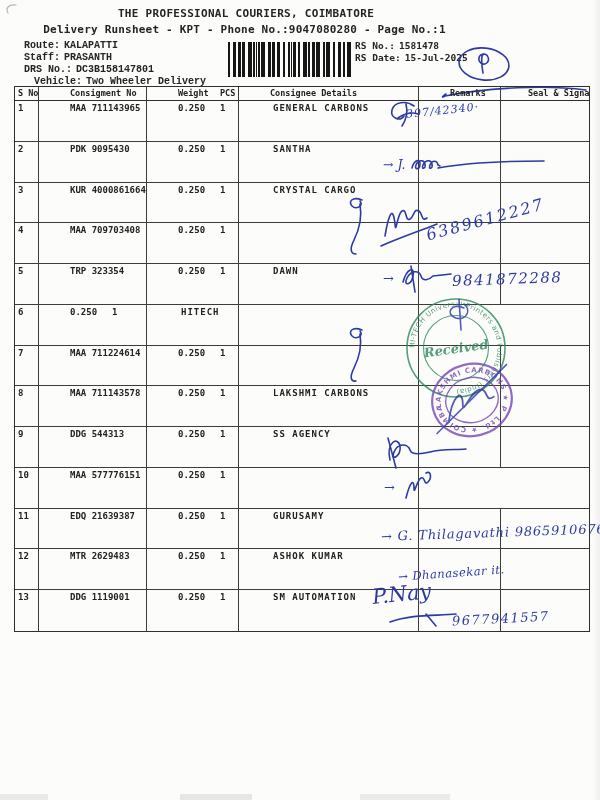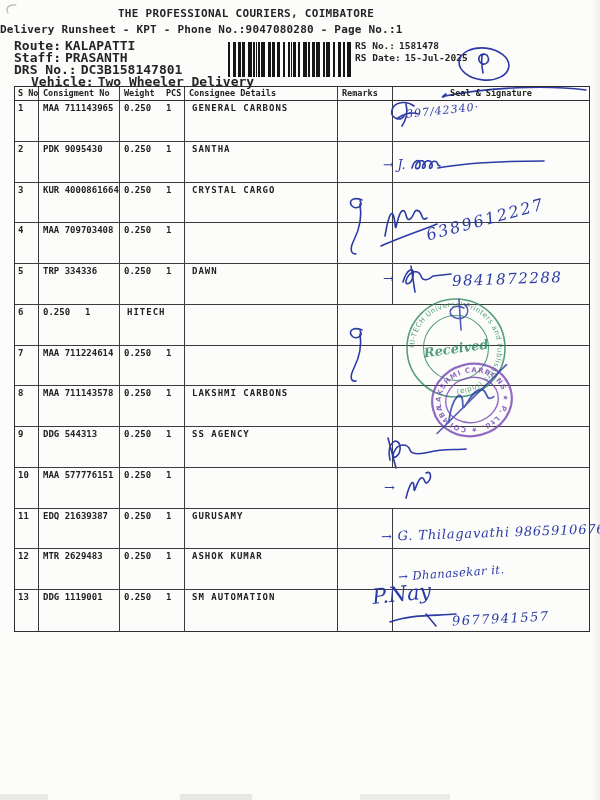--- a/index.html
+++ b/index.html
@@ -1,34 +1,34 @@
 <!DOCTYPE html>
 <html><head>
 <meta charset="utf-8">
 <style>
   html,body{margin:0;padding:0;background:#e9e9e6;}
   .sheet{position:relative;width:600px;height:800px;margin:0 auto;background:#fcfcfa;overflow:hidden;
          font-family:"DejaVu Sans Mono",monospace;color:#222;}
   .print{font-weight:bold;color:#242424;}
   .abs{position:absolute;}
   .title{top:7px;left:0;width:492px;text-align:center;font-size:11px;letter-spacing:.3px;}
-  .subtitle{top:23px;left:0;width:489px;font-size:11px;letter-spacing:.2px;}
-  .meta-left{left:14px;top:40px;font-size:13px;line-height:12px;white-space:nowrap;}
+  .subtitle{top:23px;left:0;width:489px;text-align:center;font-size:11px;letter-spacing:.2px;}
+  .meta-left{left:24px;top:40px;font-size:10px;line-height:12px;white-space:nowrap;font-family:Liberation Mono, monospace;}
   .meta-right{left:355px;top:40px;font-size:9.5px;line-height:12px;white-space:nowrap;}
   .meta-line .lbl{margin-right:4px;}
-  .vehicle-line{margin-left:17px;}
+  .vehicle-line{margin-left:10px;}
   .barcode{left:228px;top:42px;width:124px;height:35px;
     background:
       repeating-linear-gradient(90deg,#161616 0 2px,transparent 2px 5px),
       repeating-linear-gradient(90deg,#161616 0 1px,transparent 1px 7px),
       repeating-linear-gradient(90deg,#161616 0 2px,transparent 2px 11px);}
   
   .grid{left:14px;top:86px;width:574px;border:1.4px solid #2f2f2f;background:transparent;}
   .tr{display:grid;grid-template-columns:24px 81px 65px 153px 55px 1fr;box-sizing:border-box;
-      border-bottom:1px solid #3c3c3c;}
+      border-bottom:1px solid #3c3c3c;gap:27px;}
   .tr.head{height:14px;border-bottom:1.3px solid #2f2f2f;}
   .tr.body{height:40.77px;}
   .tr.body:last-child{border-bottom:none;}
   .td,.th{border-right:1px solid #3c3c3c;padding:2px 0 0 4px;font-size:9px;font-weight:bold;
       overflow:hidden;white-space:nowrap;box-sizing:border-box;}
   .th{font-size:8.5px;padding-top:1px;}
   .td:last-child,.th:last-child{border-right:none;}
   .c-sno{padding-left:3px;}
   .c-cons{letter-spacing:1px;padding-left:7px;}
   .c-wp .w{display:inline-block;width:42px;}
@@ -131,21 +131,21 @@
     <div class="tr body">
       <div class="td c-sno">4</div>
       <div class="td c-con">MAA 709703408</div>
       <div class="td c-wp"><span class="w">0.250</span><span>1</span></div>
       <div class="td c-cons"></div>
       <div class="td"></div>
       <div class="td"></div>
     </div>
     <div class="tr body">
       <div class="td c-sno">5</div>
-      <div class="td c-con">TRP 334336</div>
+      <div class="td c-con">TRP 323354</div>
       <div class="td c-wp"><span class="w">0.250</span><span>1</span></div>
       <div class="td c-cons">DAWN</div>
       <div class="td"></div>
       <div class="td"></div>
     </div>
     <div class="tr body">
       <div class="td c-sno">6</div>
       <div class="td c-wp"><span class="w">0.250</span><span>1</span></div>
       <div class="td c-cons">HITECH</div>
       <div class="td"></div>

